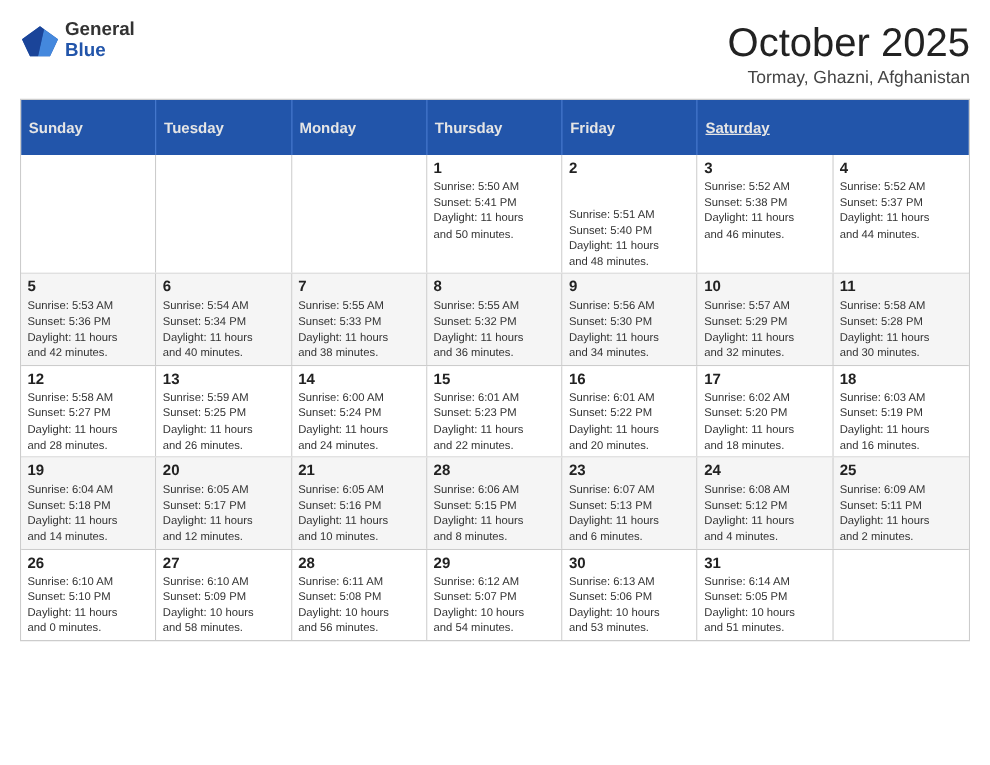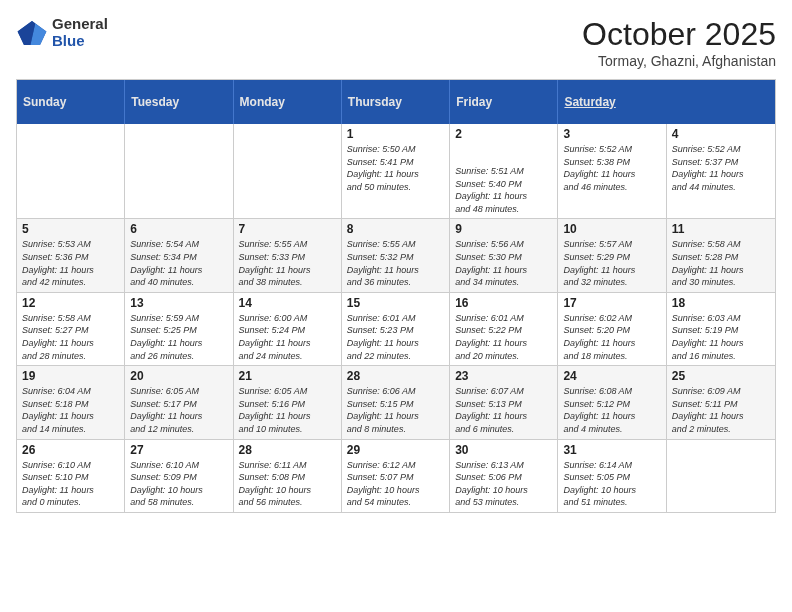--- a/index.html
+++ b/index.html
@@ -103,21 +103,20 @@
     .cal-cell.alt-bg { background: #f5f5f5; }
     .day-num {
       font-size: 12px;
       font-weight: bold;
       margin-bottom: 2px;
     }
     .cell-text {
       font-size: 9px;
       line-height: 1.4;
       color: #333;
-      font-style: italic;
     }
   </style>
 </head>
 <body>
 
 <div class="page">
   <div class="header">
     <div class="logo">
       <svg class="logo-icon" viewBox="0 0 40 40">
         <polygon points="20,5 38,18 30,35 10,35 2,18" fill="#2255aa"></polygon>

